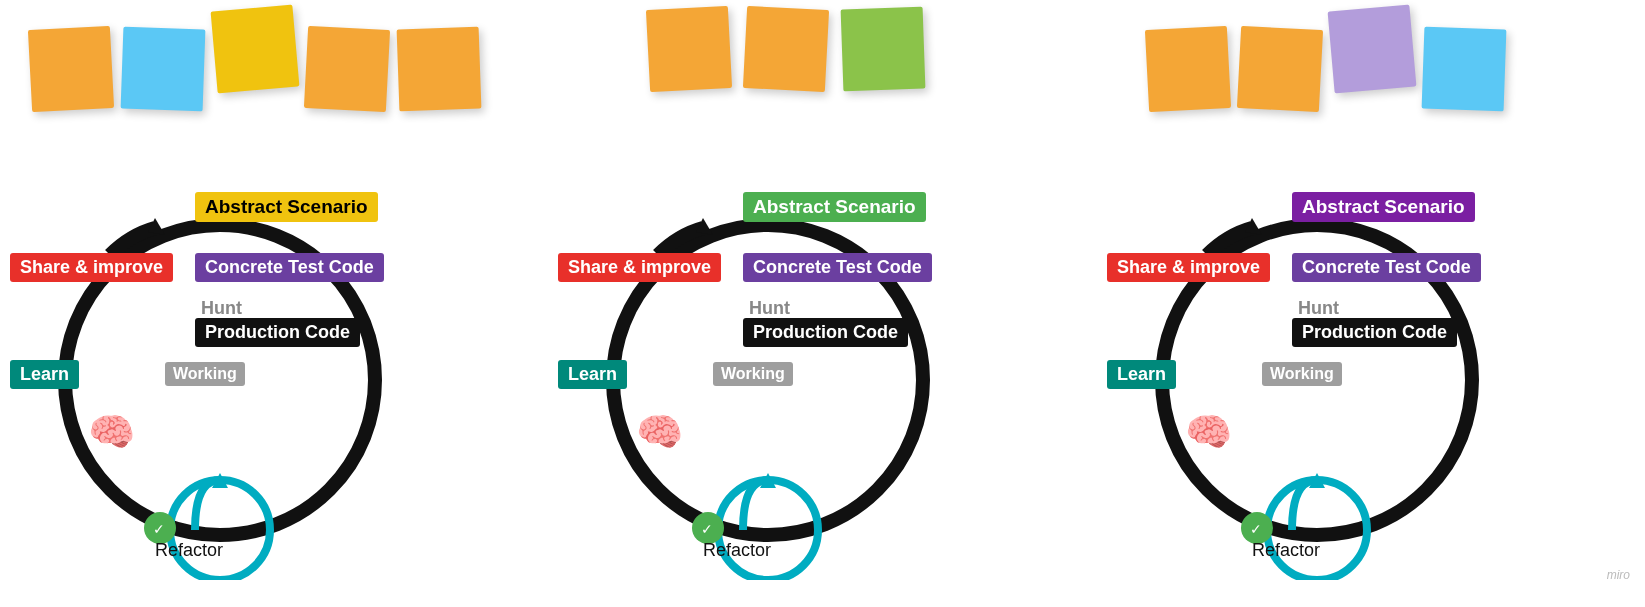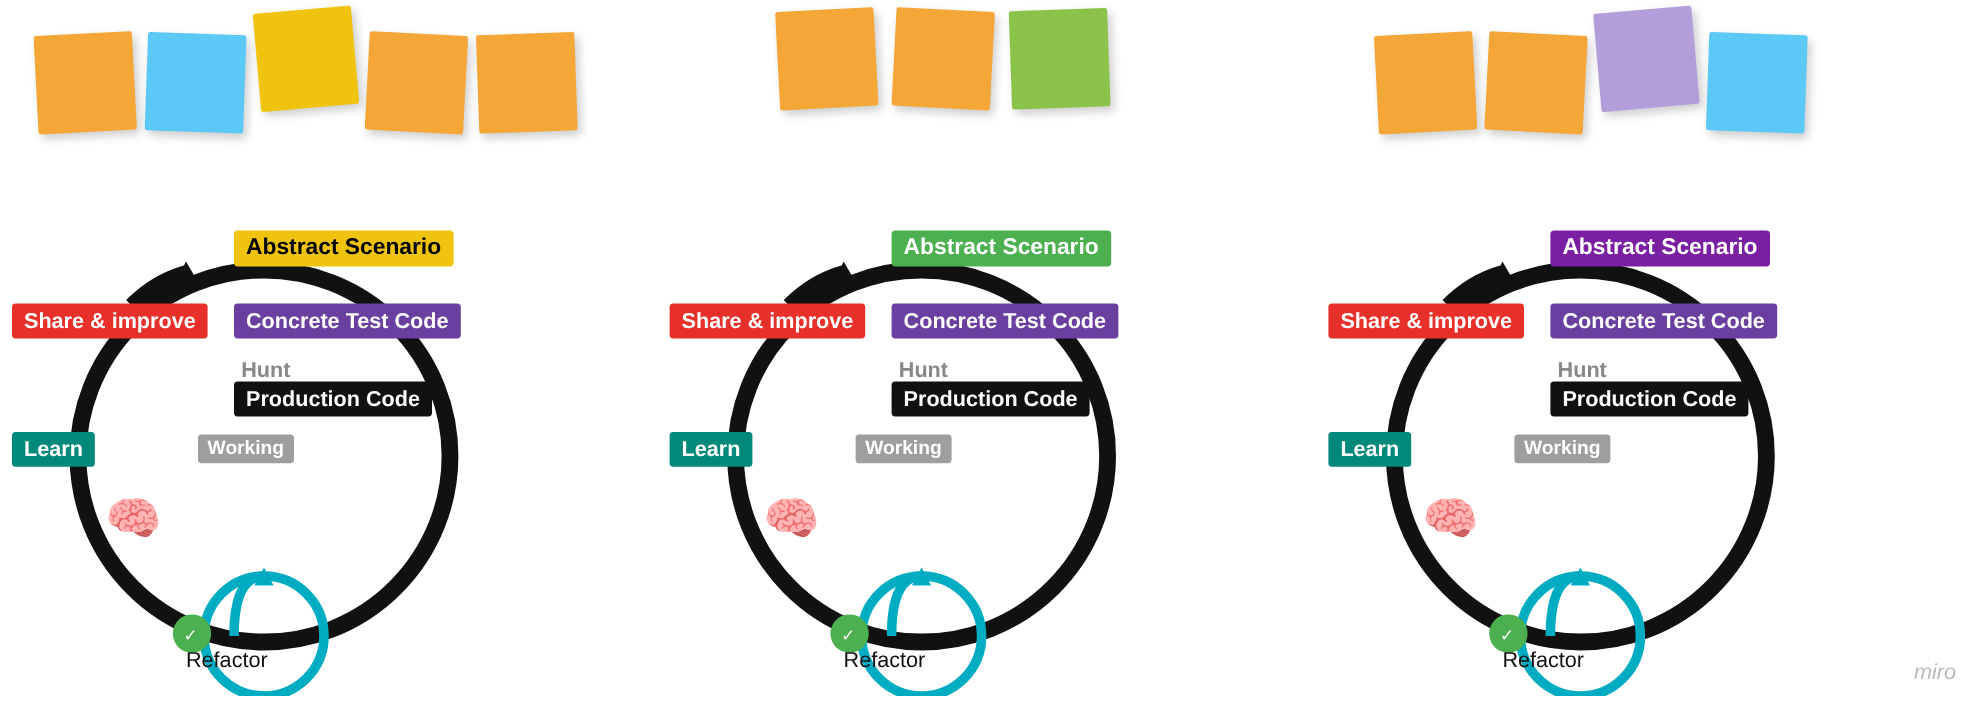--- a/index.html
+++ b/index.html
@@ -117,16 +117,16 @@
 
     <div style="position:absolute;top:192px;left:195px;background:#7b1fa2;color:#fff;font-weight:bold;font-size:19px;padding:4px 10px;border-radius:3px;white-space:nowrap;">Abstract Scenario</div>
     <div style="position:absolute;top:253px;left:10px;background:#e8302a;color:#fff;font-weight:bold;font-size:18px;padding:4px 10px;border-radius:3px;white-space:nowrap;">Share &amp; improve</div>
     <div style="position:absolute;top:253px;left:195px;background:#6b3fa0;color:#fff;font-weight:bold;font-size:18px;padding:4px 10px;border-radius:3px;white-space:nowrap;">Concrete Test Code</div>
     <div style="position:absolute;top:296px;left:195px;color:#888;font-weight:bold;font-size:18px;padding:2px 6px;white-space:nowrap;">Hunt</div>
     <div style="position:absolute;top:318px;left:195px;background:#111;color:#fff;font-weight:bold;font-size:18px;padding:4px 10px;border-radius:3px;white-space:nowrap;">Production Code</div>
     <div style="position:absolute;top:360px;left:10px;background:#00897b;color:#fff;font-weight:bold;font-size:18px;padding:4px 10px;border-radius:3px;white-space:nowrap;">Learn</div>
     <div style="position:absolute;top:362px;left:165px;background:#9e9e9e;color:#fff;font-weight:bold;font-size:16px;padding:3px 8px;border-radius:3px;white-space:nowrap;">Working</div>
     <div style="position:absolute;top:540px;left:155px;color:#111;font-size:18px;white-space:nowrap;">Refactor</div>
 
-    <div style="position:absolute;bottom:36px;right:15px;color:#bbb;font-size:18px;font-style:italic;">miro</div>
+    <div style="position:absolute;bottom:25px;right:15px;color:#bbb;font-size:12px;font-style:italic;">miro</div>
   </div>
 
 </div>
 
 </body></html>

